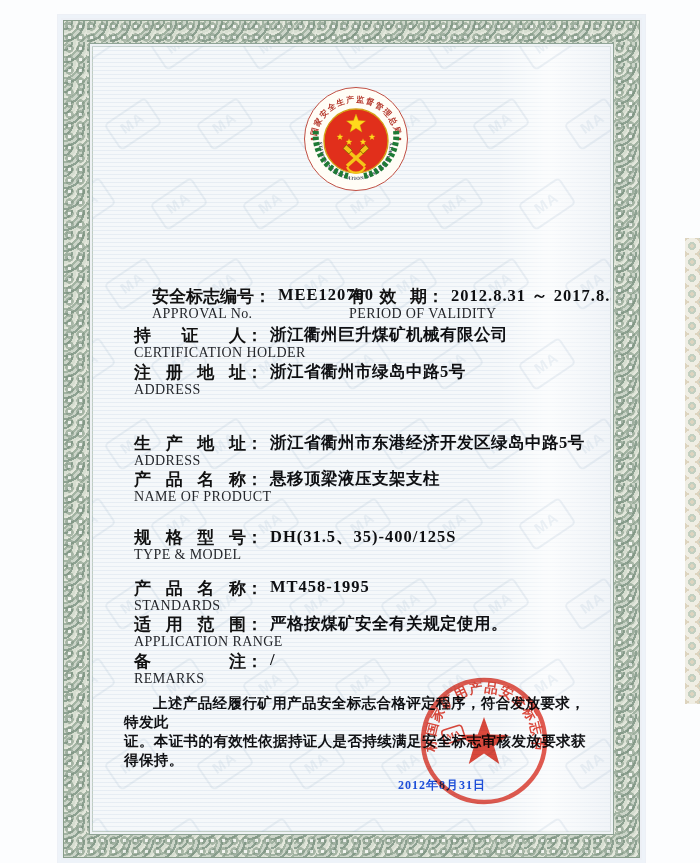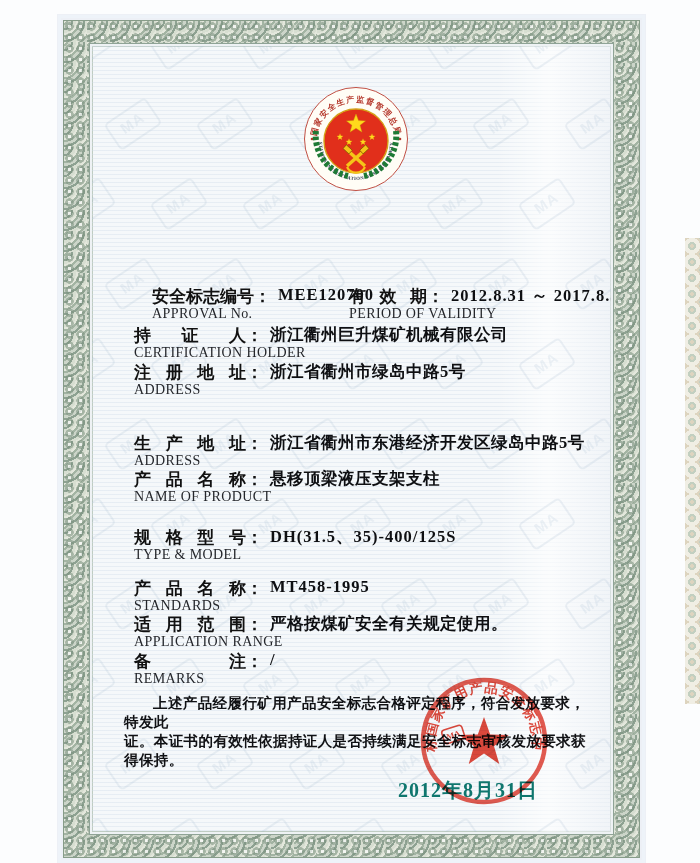--- a/index.html
+++ b/index.html
@@ -89,21 +89,21 @@
   .declaration{
     position:absolute;left:32px;top:648px;width:462px;z-index:2;
     font-size:14.5px;font-weight:700;color:#101114;line-height:19px;letter-spacing:.4px;
   }
   .decl-l1{text-indent:29px;}
   .issued{position:absolute;left:230px;top:694px;width:120px;text-align:center;z-index:2;}
   .issued-cn{font-size:18px;font-weight:700;letter-spacing:3px;color:#121316;}
   .issued-en{font-size:11px;letter-spacing:1px;color:#1c1e22;margin-top:2px;}
   .issue-date{
     position:absolute;left:306px;top:731px;z-index:2;
-    font-size:20px;font-weight:700;letter-spacing:1px;color:#0f766e;
+    font-size:12px;font-weight:700;letter-spacing:1px;color:#1d4ed8;
   }
 
   
   .seal{
     position:absolute;left:322px;top:625px;width:140px;height:140px;z-index:3;
     mix-blend-mode:multiply;opacity:.92;
   }
 </style>
 </head>
 <body>

